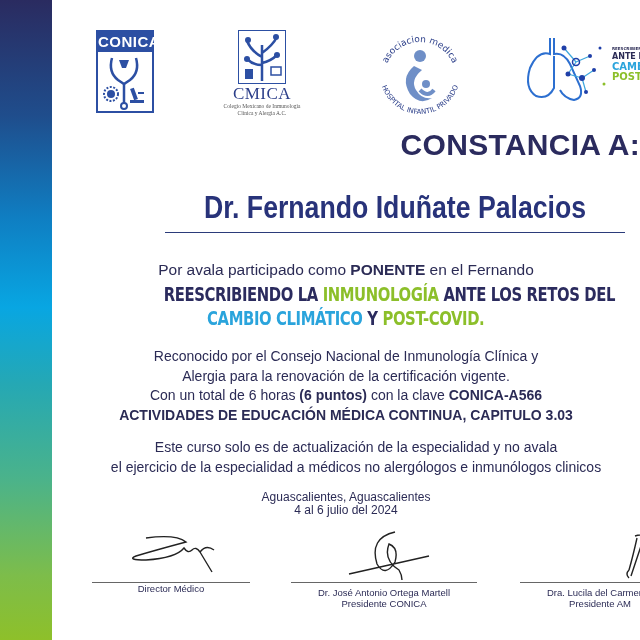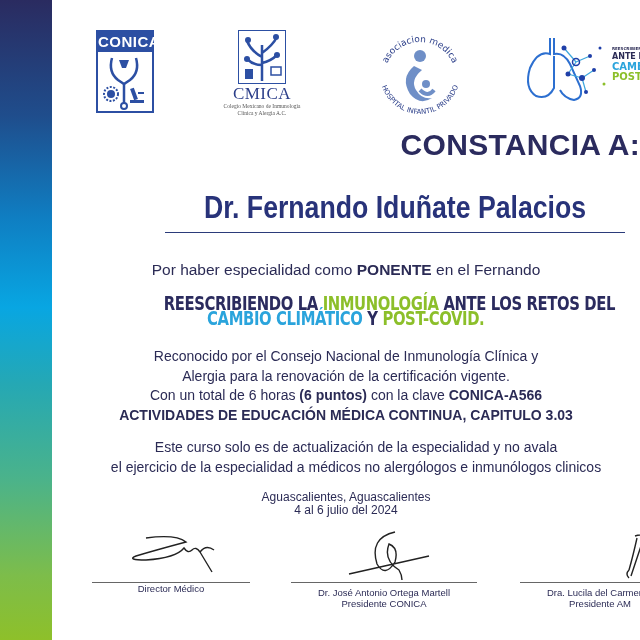--- a/index.html
+++ b/index.html
@@ -21,21 +21,21 @@
   .event-logo .t2 { font-size:8px; color:#2b2b55; }
   .event-logo .t3 { font-size:10px; color:#2aa4dc; }
   .event-logo .t4 { font-size:10px; color:#8cbf2a; }
   .heading { position:absolute; left:52px; right:0; top:128px; text-align:right; font-weight:bold; font-size:30px; color:#2b2b5e; letter-spacing:0.3px; }
   .recipient { position:absolute; left:165px; width:460px; top:190px; text-align:center; font-weight:bold; font-size:31px; color:#28337a; font-family:"Liberation Sans", sans-serif; transform:scaleX(0.86); transform-origin:center; white-space:nowrap; }
   .name-line { position:absolute; left:165px; width:460px; top:232px; height:1px; background:#2b3b7a; }
   .intro { position:absolute; left:52px; right:0; top:261px; text-align:center; font-size:15.5px; color:#2b2b55; }
   .intro b { font-weight:bold; }
   .seminar { position:absolute; left:52px; right:0; text-align:center; font-family:"DejaVu Sans", sans-serif; font-weight:bold; font-size:19px; letter-spacing:-0.5px; white-space:nowrap; }
   .seminar span { display:inline-block; transform:scaleX(0.78); transform-origin:center; }
-  .sem1 { top:292px;margin-left:48px; }
+  .sem1 { top:283px;margin-left:48px; }
   .sem2 { top:307px; }
   .dark { color:#2b2b5e; } .green { color:#8cbf2a; } .blue { color:#2aa4dc; }
   .recog { position:absolute; left:52px; right:0; top:347px; text-align:center; font-size:14px; line-height:19.5px; color:#2b2b55; }
   .recog .strong { font-weight:bold; }
   .disclaimer { position:absolute; left:52px; right:-20px; top:437px; text-align:center; font-size:14px; line-height:20px; color:#2b2b55; white-space:nowrap; }
   .location { position:absolute; left:52px; right:0; top:491px; text-align:center; font-size:12px; line-height:13px; color:#2b2b55; }
   .sig { position:absolute; top:530px; text-align:center; }
   .sig svg { display:block; margin:0 auto; }
   .sig .line { height:1px; background:#666; margin-top:2px; }
   .sig .nm { font-size:9.5px; color:#2b2b55; margin-top:4px; white-space:nowrap; }
@@ -131,21 +131,21 @@
     <div class="t4">POST-COVID</div>
   </div>
 </div>
 
 <div class="heading">CONSTANCIA A:</div>
 
 <div class="recipient">Dr. Fernando Iduñate Palacios</div>
 <div class="name-line"></div>
 
 <div class="intro">
-  <span>Por haber especialidad como </span><b>PONENTE</b><span> en el Fernando</span>
+  <span>Por avala participado como </span><b>PONENTE</b><span> en el Fernando</span>
 </div>
 
 <div class="seminar sem1">
   <span>
     <i class="dark" style="font-style:normal">REESCRIBIENDO LA </i><i class="green" style="font-style:normal">INMUNOLOGÍA</i><i class="dark" style="font-style:normal"> ANTE LOS RETOS DEL</i>
   </span>
 </div>
 <div class="seminar sem2">
   <span>
     <i class="blue" style="font-style:normal">CAMBIO CLIMÁTICO</i><i class="dark" style="font-style:normal"> Y </i><i class="green" style="font-style:normal">POST-COVID.</i>

